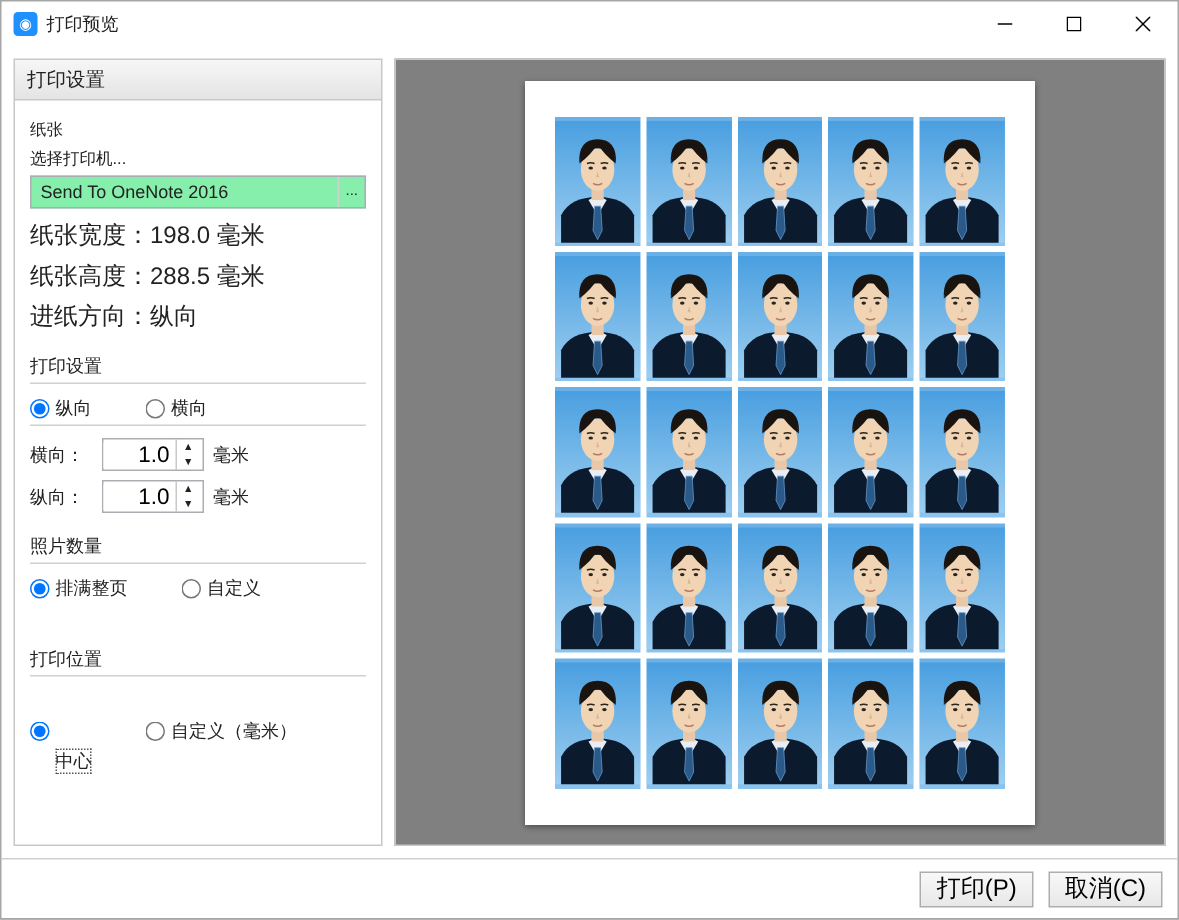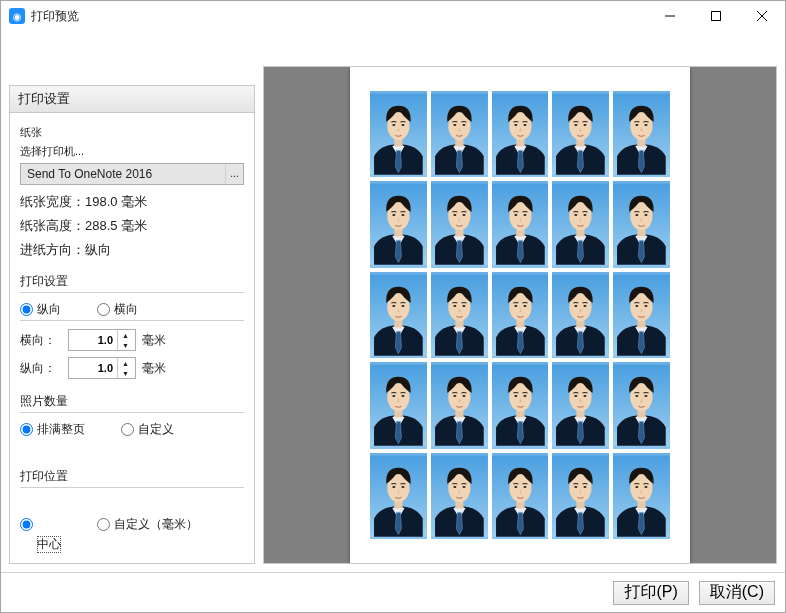--- a/index.html
+++ b/index.html
@@ -2,37 +2,37 @@
 <html><head>
 <meta charset="utf-8">
 <style>
 *{box-sizing:border-box;margin:0;padding:0;}
 body{font-family:"Microsoft YaHei","Segoe UI",sans-serif;font-size:12px;color:#222;background:#fff;width:786px;height:613px;border:1px solid #a6a6a6;display:flex;flex-direction:column;overflow:hidden;}
 .titlebar{height:30px;display:flex;align-items:center;padding:0 0 0 8px;}
 .titlebar .app-icon{width:16px;height:16px;border-radius:3px;background:#1e90ff;display:flex;align-items:center;justify-content:center;color:#fff;font-size:10px;margin-right:6px;}
 .titlebar .title{flex:1;font-size:12px;}
 .winbtn{width:46px;height:30px;display:flex;align-items:center;justify-content:center;}
 .winbtn svg{width:10px;height:10px;stroke:#000;stroke-width:1;fill:none;}
-.content{flex:1;display:flex;padding:8px;gap:8px;overflow:hidden;align-items:flex-end;}
+.content{flex:1;display:flex;padding:8px;gap:8px;overflow:hidden;}
 .settings{width:246px;border:1px solid #c8c8c8;display:flex;flex-direction:column;overflow:hidden;}
 .settings-header{background:linear-gradient(#f6f6f6,#e4e4e4);border-bottom:1px solid #c8c8c8;padding:4px 8px;font-size:13px;}
 .settings-body{padding:8px 10px;flex:1;overflow:auto;}
 .sec-title{font-size:11px;margin-top:4px;margin-bottom:4px;}
-.printer-select{display:flex;align-items:center;border:1px solid #abadb3;background:#e5e5e5;height:22px;margin-bottom:8px;}
+.printer-select{display:flex;align-items:center;border:1px solid #abadb3;background:#86efac;height:22px;margin-bottom:8px;}
 .printer-select .val{flex:1;padding:0 6px;font-size:12px;}
 .printer-select .dots{width:18px;text-align:center;border-left:1px solid #d0d0d0;font-size:10px;line-height:20px;}
-.kv{margin:6px 0;font-size:13px;}
+.kv{margin:6px 0;font-size:16px;}
 .group-label{font-size:12px;margin-top:14px;margin-bottom:2px;}
 .hr{border:none;border-top:1px solid #d0d0d0;margin:0 0 8px 0;}
 .radio-row{display:flex;gap:36px;margin:4px 0 2px 0;}
 .radio-row label{display:flex;align-items:center;gap:4px;}
 .spin-row{display:flex;align-items:center;gap:6px;margin:6px 0;}
 .spin-row .lbl{width:42px;}
 .spin{display:flex;align-items:center;border:1px solid #abadb3;height:22px;width:68px;background:#fff;}
-.spin input{border:none;width:48px;text-align:right;padding-right:4px;font-size:11px;outline:none;font-weight:bold;}
+.spin input{border:none;width:48px;text-align:right;padding-right:4px;font-size:15px;outline:none;}
 .spin .arrows{width:16px;display:flex;flex-direction:column;border-left:1px solid #c8c8c8;height:100%;}
 .spin .arrows div{flex:1;display:flex;align-items:center;justify-content:center;font-size:7px;line-height:1;}
 .preview{flex:1;border:1px solid #c8c8c8;background:#808080;display:flex;align-items:center;justify-content:center;overflow:hidden;}
 .page{background:#fff;width:340px;height:496px;box-shadow:0 1px 4px rgba(0,0,0,0.4);padding:24px 20px;display:grid;grid-template-columns:repeat(5,1fr);grid-template-rows:repeat(5,1fr);gap:4px;}
 .photo{background:linear-gradient(to bottom,#6ab0e6,#8bc4ee);position:relative;overflow:hidden;}
 .photo svg{width:100%;height:100%;display:block;}
 .footer{height:40px;border-top:1px solid #d0d0d0;display:flex;align-items:center;justify-content:flex-end;padding:0 10px;gap:10px;}
 .footer button{height:24px;min-width:74px;border:1px solid #adadad;background:linear-gradient(#f8f8f8,#e8e8e8);font-size:16px;padding:0 10px;}
 .dotted{outline:1px dotted #555;outline-offset:-1px;margin-top:40px;}
 </style>

